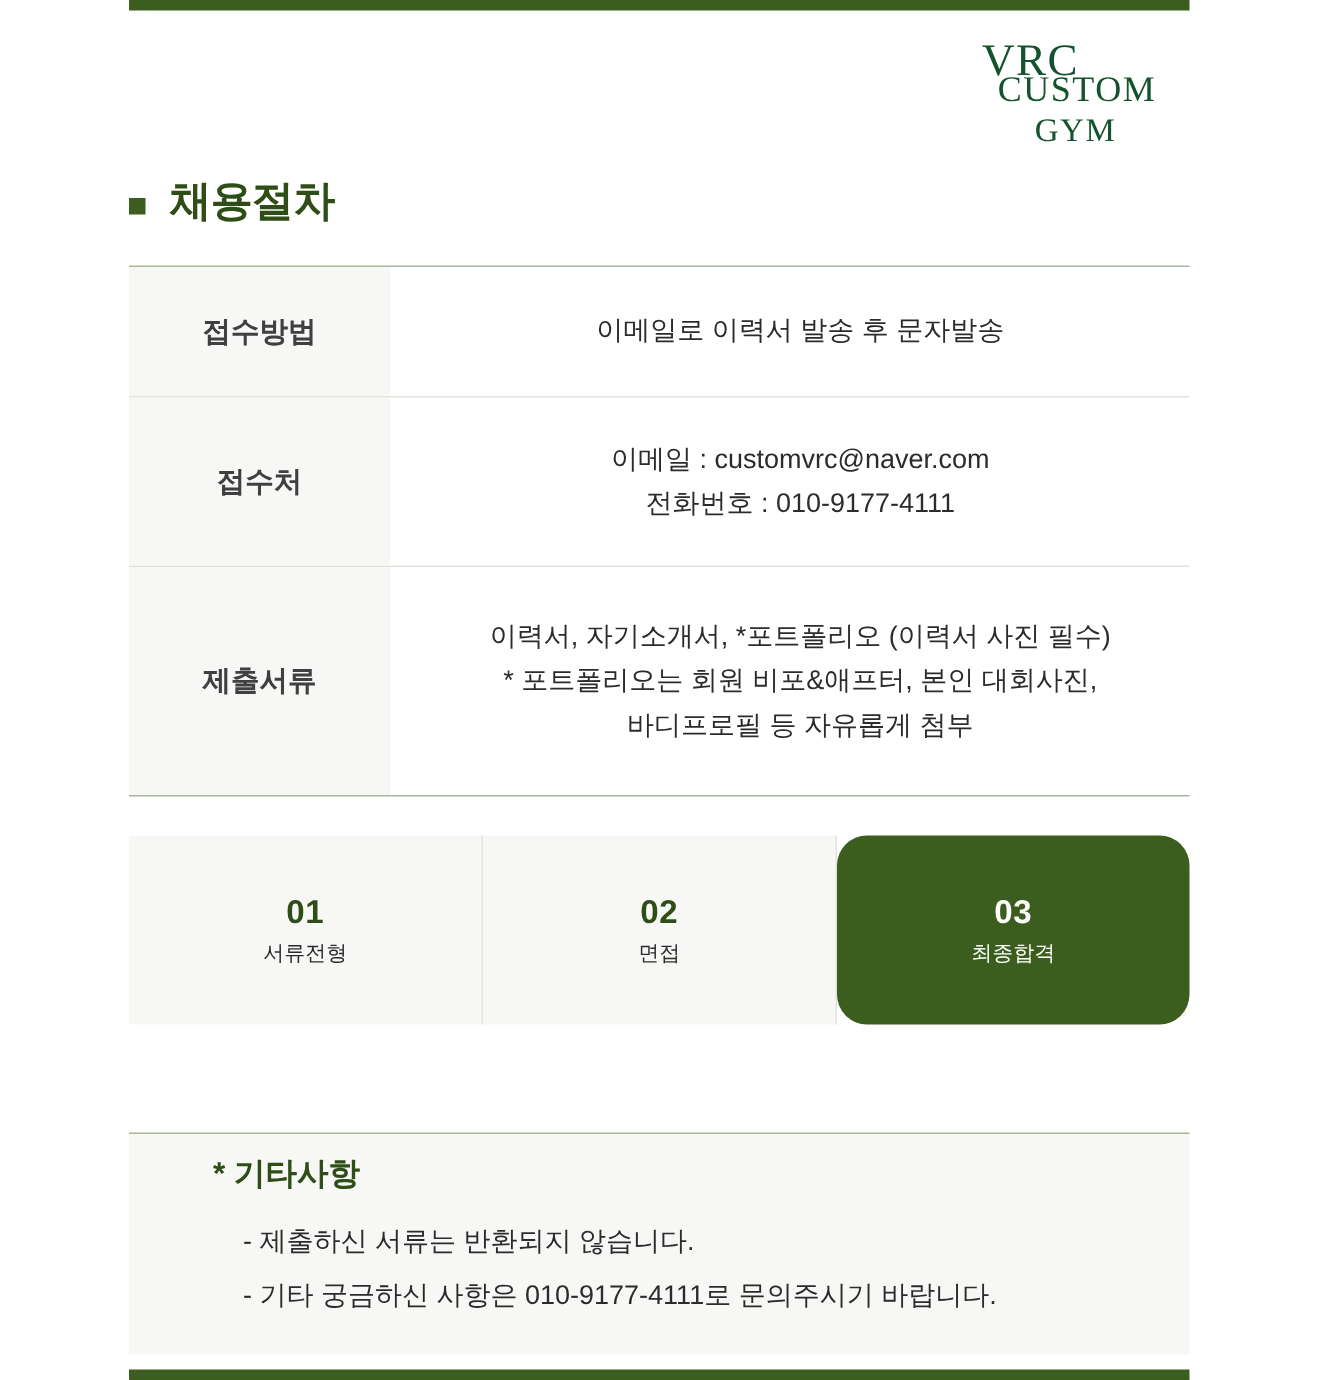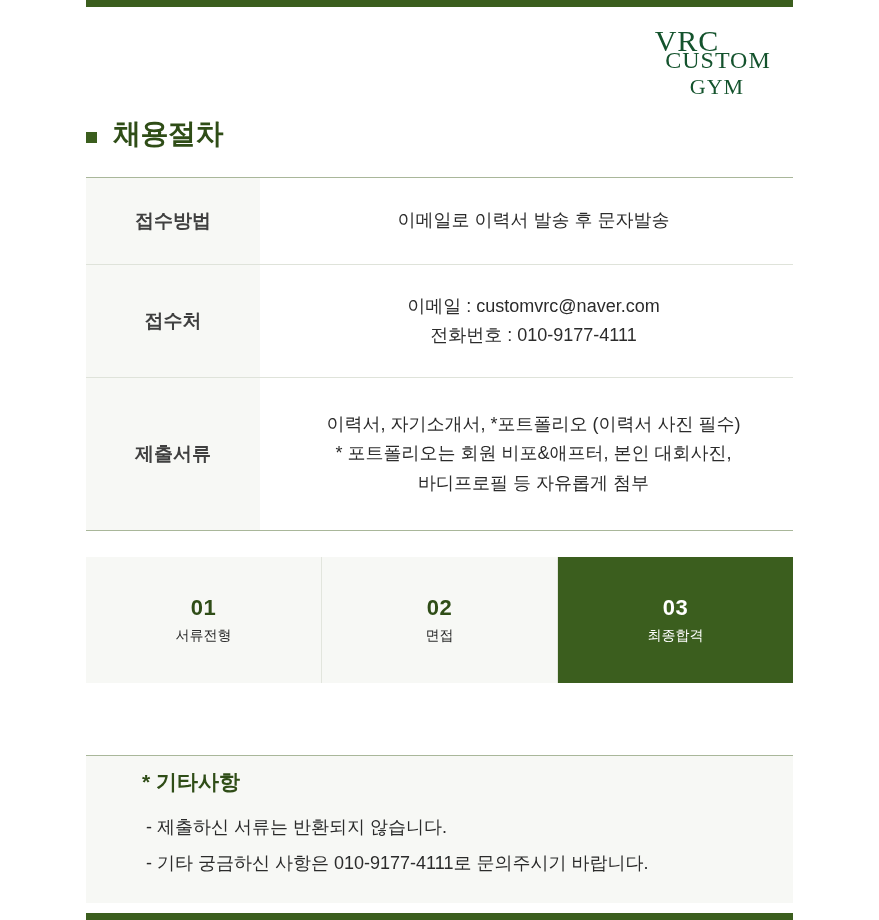--- a/index.html
+++ b/index.html
@@ -154,21 +154,21 @@
     flex: 1;
     background: #f7f8f5;
     border-right: 1px solid #e2e5dd;
     display: flex;
     flex-direction: column;
     align-items: center;
     justify-content: center;
     gap: 6px;
     box-sizing: border-box;
   }
-  .step:last-child { border-right: none; }
+  .step:last-child { border-right: none; border-radius: 20px; }
   .step .num {
     font-size: 22px;
     font-weight: bold;
     color: #2f4d17;
     letter-spacing: 0.5px;
   }
   .step .label {
     font-size: 14px;
     font-weight: normal;
     color: #2b2b2b;
@@ -195,21 +195,21 @@
   .notes-title {
     font-size: 21px;
     font-weight: bold;
     color: #2f4d17;
     margin: 0 0 18px 16px;
   }
   .note-line {
     font-size: 18px;
     color: #2b2b2b;
     line-height: 1.55;
-    margin-left: 20px;
+    margin-left: 36px;
     margin-bottom: 8px;
   }
 </style>
 </head>
 <body>
 
 <div class="page">
 
   <div class="rule-top"></div>
 

